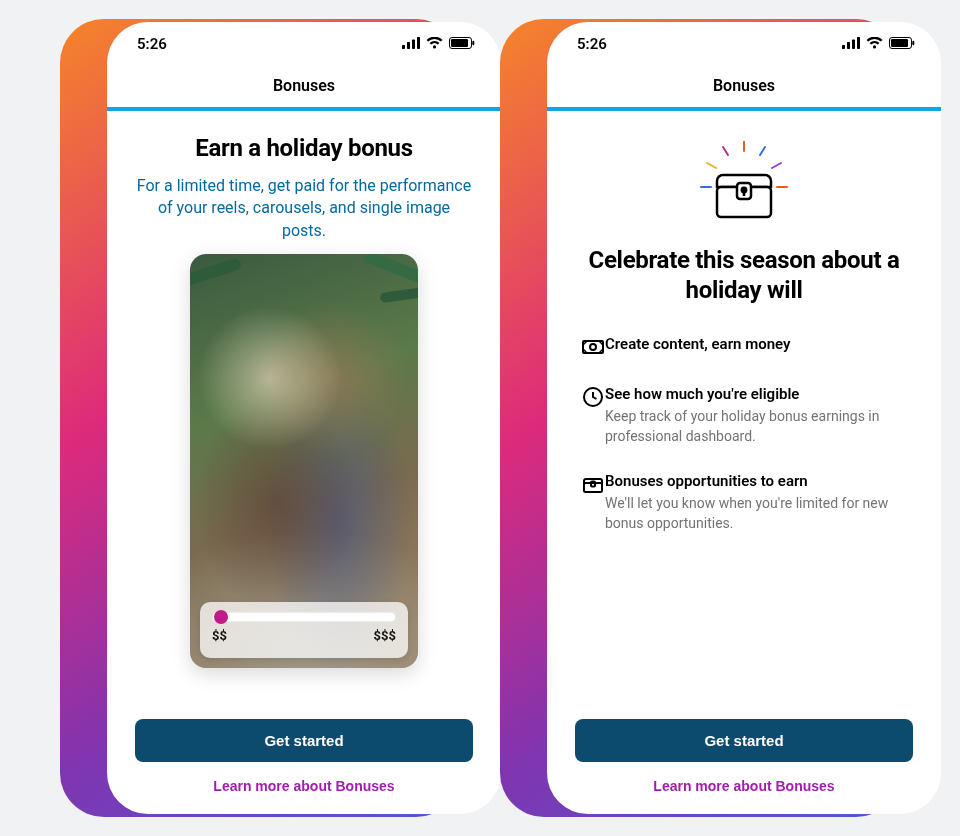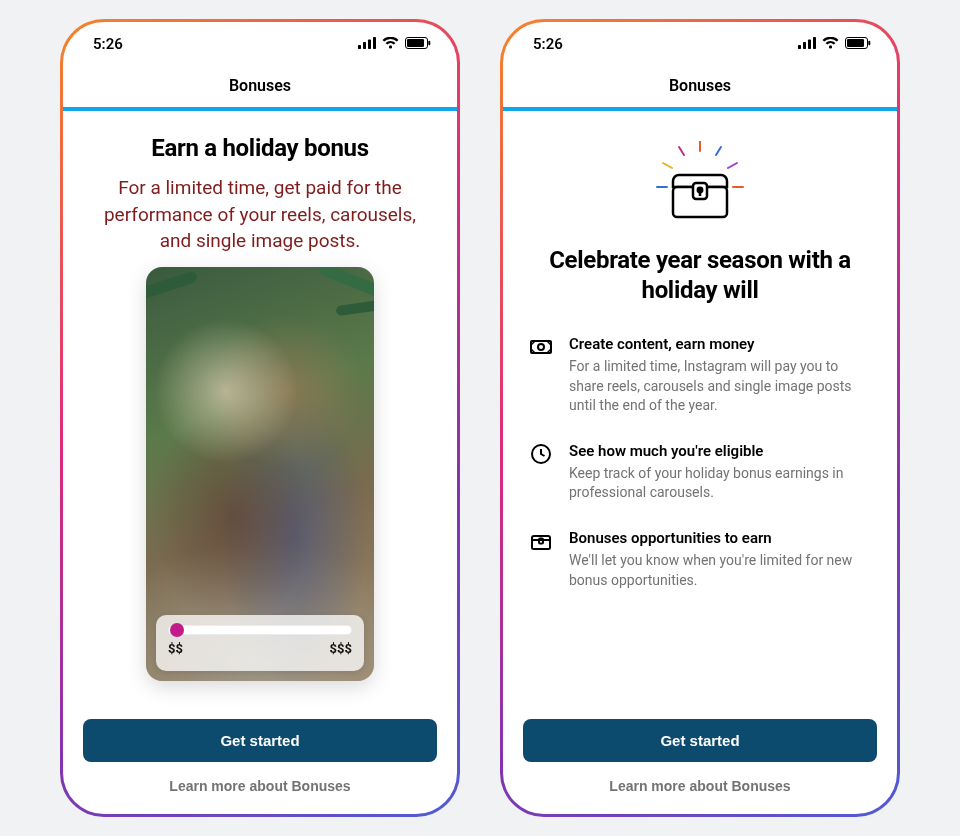--- a/index.html
+++ b/index.html
@@ -24,20 +24,21 @@
     }
 
     .phone-inner {
       background: #fff;
       width: 100%;
       height: 100%;
       border-radius: 41px;
       overflow: hidden;
       display: flex;
       flex-direction: column;
+      margin-left: 44px;
     }
 
     .status-bar {
       height: 44px;
       display: flex;
       justify-content: space-between;
       align-items: center;
       padding: 0 26px 0 30px;
       font-size: 15px;
       font-weight: 600;
@@ -47,39 +48,39 @@
     .nav-header {
       text-align: center;
       font-weight: 600;
       font-size: 16px;
       padding: 10px 0 12px;
       border-bottom: 4px solid #0ea5e9;
     }
 
     .content {
       flex: 1;
-      padding: 0 20px;
+      padding: 0 28px;
       display: flex;
       flex-direction: column;
       align-items: center;
       overflow: hidden;
     }
 
     .title {
       font-size: 24px;
       font-weight: 700;
       text-align: center;
       margin-top: 22px;
       line-height: 1.25;
       letter-spacing: -0.3px;
     }
 
     .subtitle {
-      color: #7f1d1d;
-      font-size: 19px;
+      color: #0369a1;
+      font-size: 16px;
       text-align: center;
       margin-top: 12px;
       line-height: 1.4;
       max-width: 340px;
     }
 
     .hero-card {
       margin-top: 12px;
       width: 228px;
       height: 414px;
@@ -145,21 +146,20 @@
 
     .title2 { margin-top: 18px; }
 
     .feature-list {
       width: 100%;
       margin-top: 30px;
       padding: 0 6px;
     }
     .feature {
       display: flex;
-      gap: 16px;
       margin-bottom: 26px;
     }
     .feature-icon {
       width: 24px; height: 24px;
       flex-shrink: 0;
     }
     .feature-title { font-weight: 600; font-size: 15px; }
     .feature-desc { color: #737373; font-size: 14px; line-height: 1.4; margin-top: 4px; }
 
     .bottom {
@@ -174,21 +174,21 @@
       font-size: 15px;
       border: none;
       border-radius: 8px;
       width: 100%;
       padding: 13px 0;
       cursor: pointer;
     }
     .link-btn {
       display: block;
       text-align: center;
-      color: #737373;
+      color: #a21caf;
       font-weight: 600;
       font-size: 14px;
       margin-top: 16px;
       cursor: pointer;
       background: none;
       border: none;
       width: 100%;
     }
   </style>
 </head>
@@ -306,50 +306,49 @@
             <path d="M34 34 h42 a6 6 0 0 1 6 6 v6 h-54 v-6 a6 6 0 0 1 6-6 z"></path>
             <rect x="28" y="46" width="54" height="30" rx="4"></rect>
             <rect x="48" y="42" width="14" height="16" rx="3"></rect>
             <circle cx="55" cy="49" r="2.2" fill="#000"></circle>
             <line x1="55" y1="51" x2="55" y2="55" stroke="#000" stroke-width="2.5"></line>
           </g>
         </svg>
       </div>
 
       <h1 class="title title2">
-        <span>Celebrate year season with a</span><br>
+        <span>Celebrate this season about a</span><br>
         <span>holiday will</span>
       </h1>
 
       <div class="feature-list">
 
         <div class="feature">
           <span class="feature-icon">
             <svg width="24" height="24" viewBox="0 0 24 24" fill="none" stroke="#000" stroke-width="2">
                 <rect x="2" y="6" width="20" height="12" rx="1"></rect>
                 <circle cx="12" cy="12" r="3"></circle>
                 <path d="M2 10 l4-4 M22 14 l-4 4 M2 14 l4 4 M22 10 l-4-4" stroke-width="1.5"></path>
               </svg>
           </span>
           <div>
             <div class="feature-title">Create content, earn money</div>
-            <div class="feature-desc">For a limited time, Instagram will pay you to share reels, carousels and single image posts until the end of the year.</div>
           </div>
         </div>
 
         <div class="feature">
           <span class="feature-icon">
             <svg width="24" height="24" viewBox="0 0 24 24" fill="none" stroke="#000" stroke-width="2">
                 <circle cx="12" cy="12" r="9"></circle>
                 <path d="M12 7 v5 l3.5 2"></path>
               </svg>
           </span>
           <div>
             <div class="feature-title">See how much you're eligible</div>
-            <div class="feature-desc">Keep track of your holiday bonus earnings in professional carousels.</div>
+            <div class="feature-desc">Keep track of your holiday bonus earnings in professional dashboard.</div>
           </div>
         </div>
 
         <div class="feature">
           <span class="feature-icon">
             <svg width="24" height="24" viewBox="0 0 24 24" fill="none" stroke="#000" stroke-width="2">
                 <path d="M5 7 h14 a2 2 0 0 1 2 2 v2 H3 V9 a2 2 0 0 1 2-2 z"></path>
                 <rect x="3" y="11" width="18" height="9" rx="1.5"></rect>
                 <rect x="10" y="9.5" width="4" height="5" rx="1"></rect>
               </svg>

